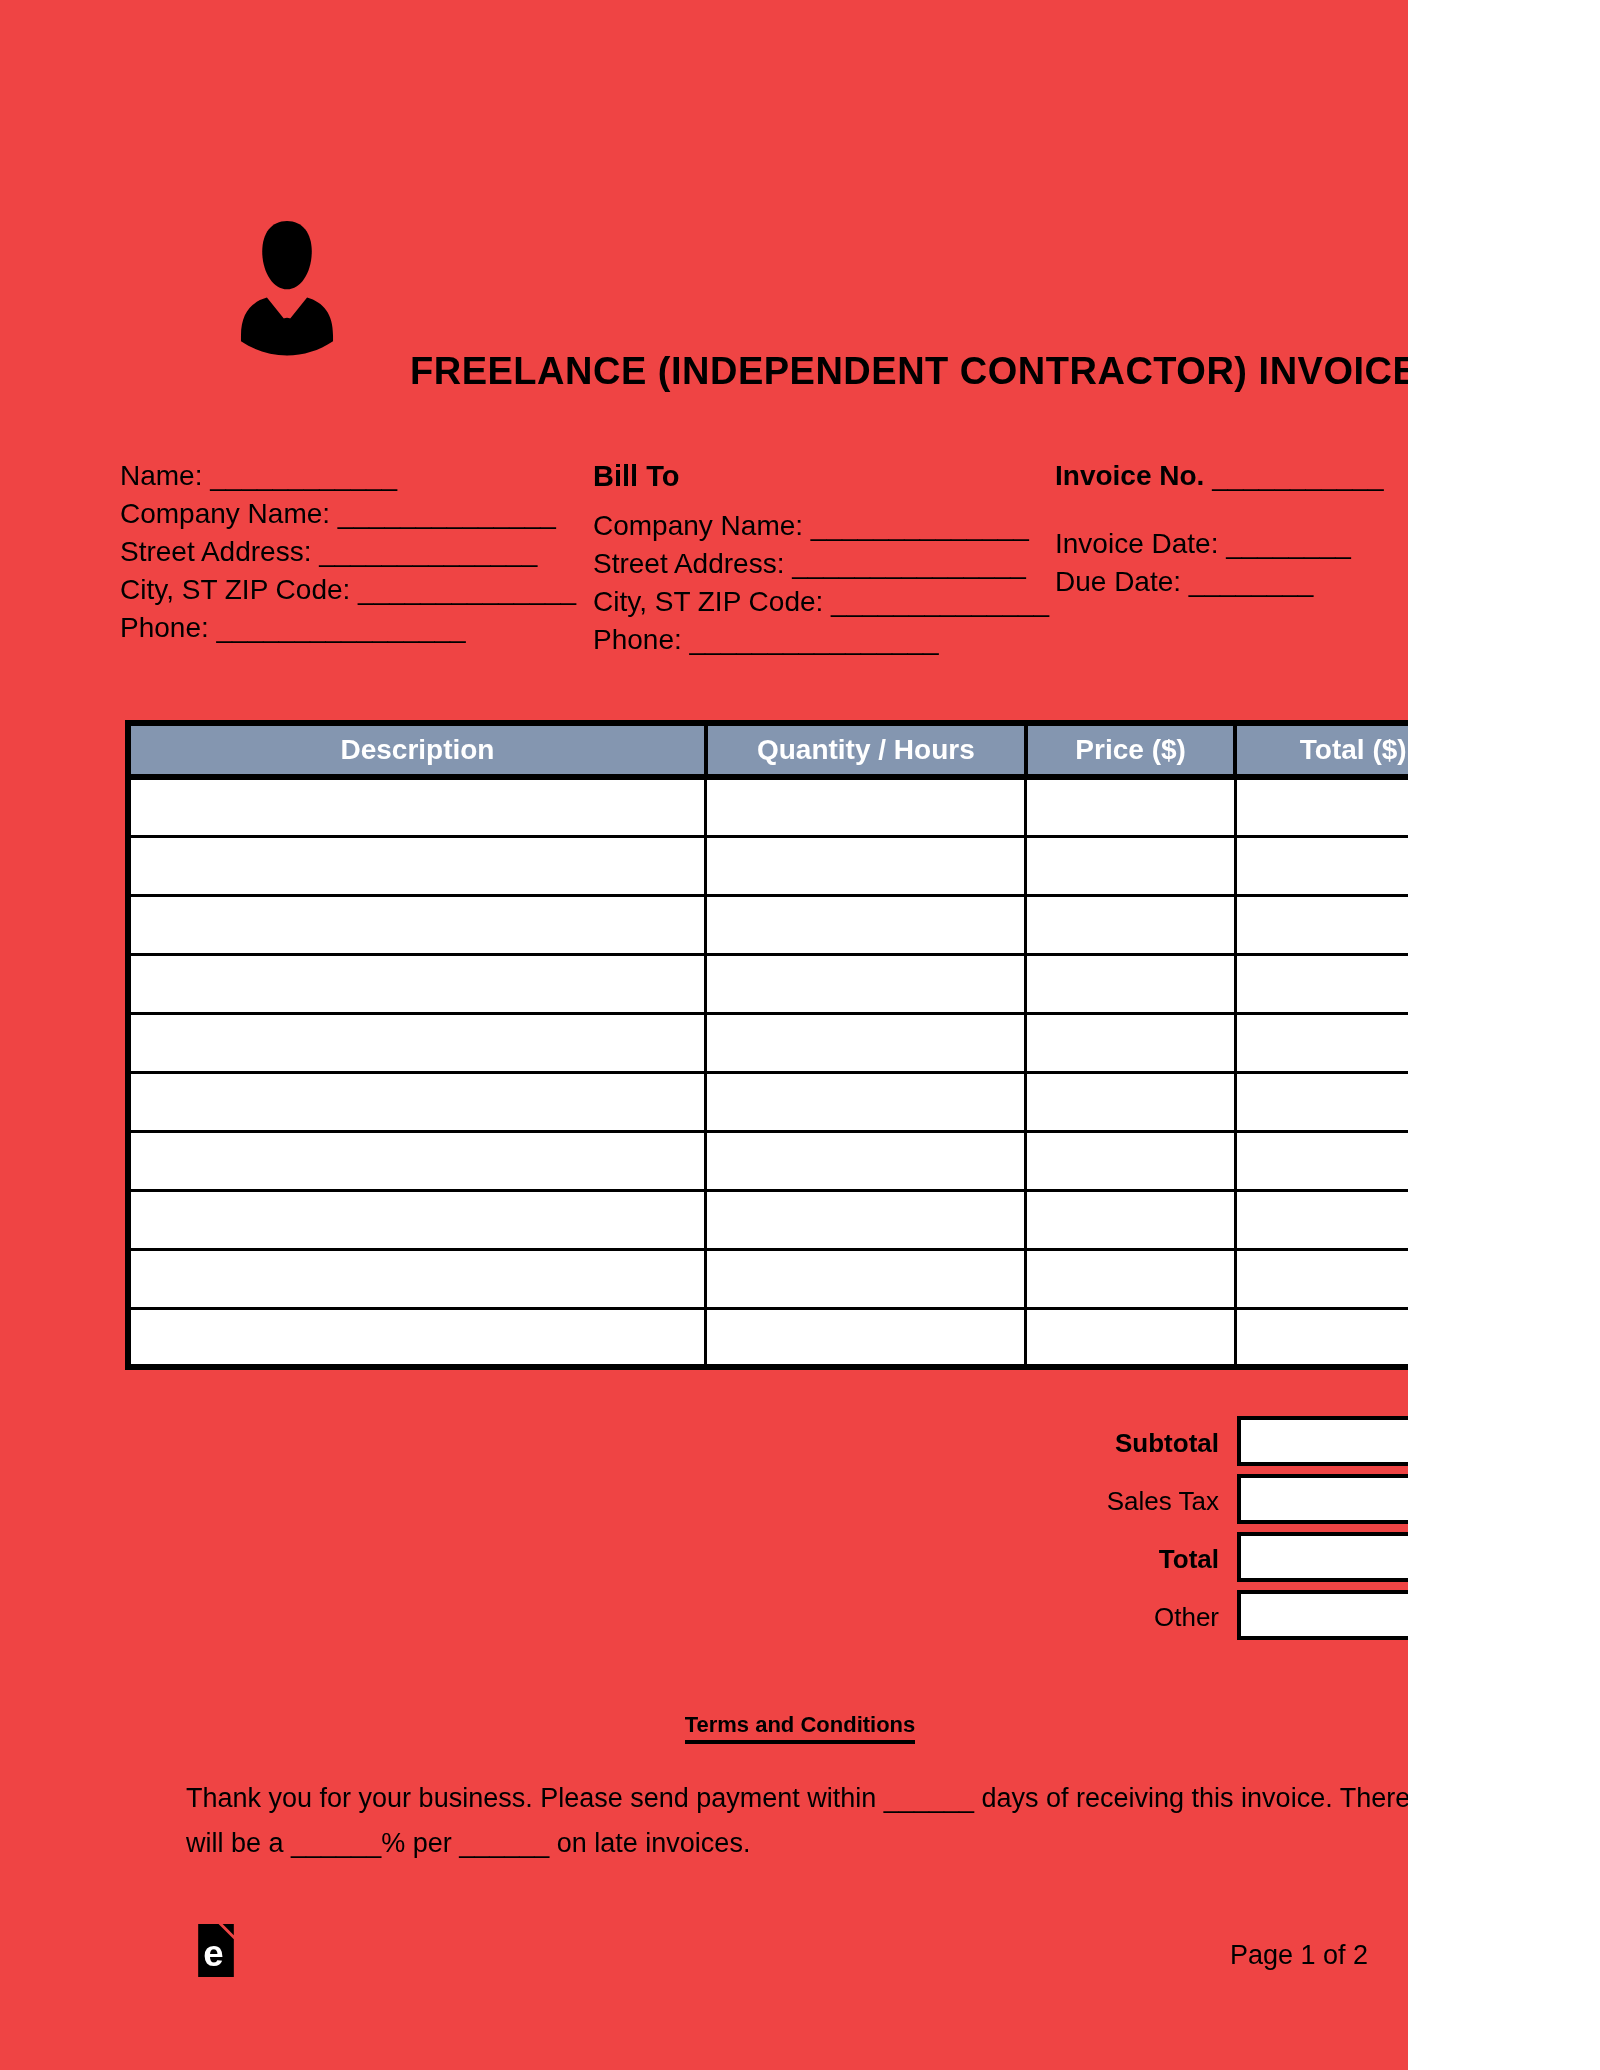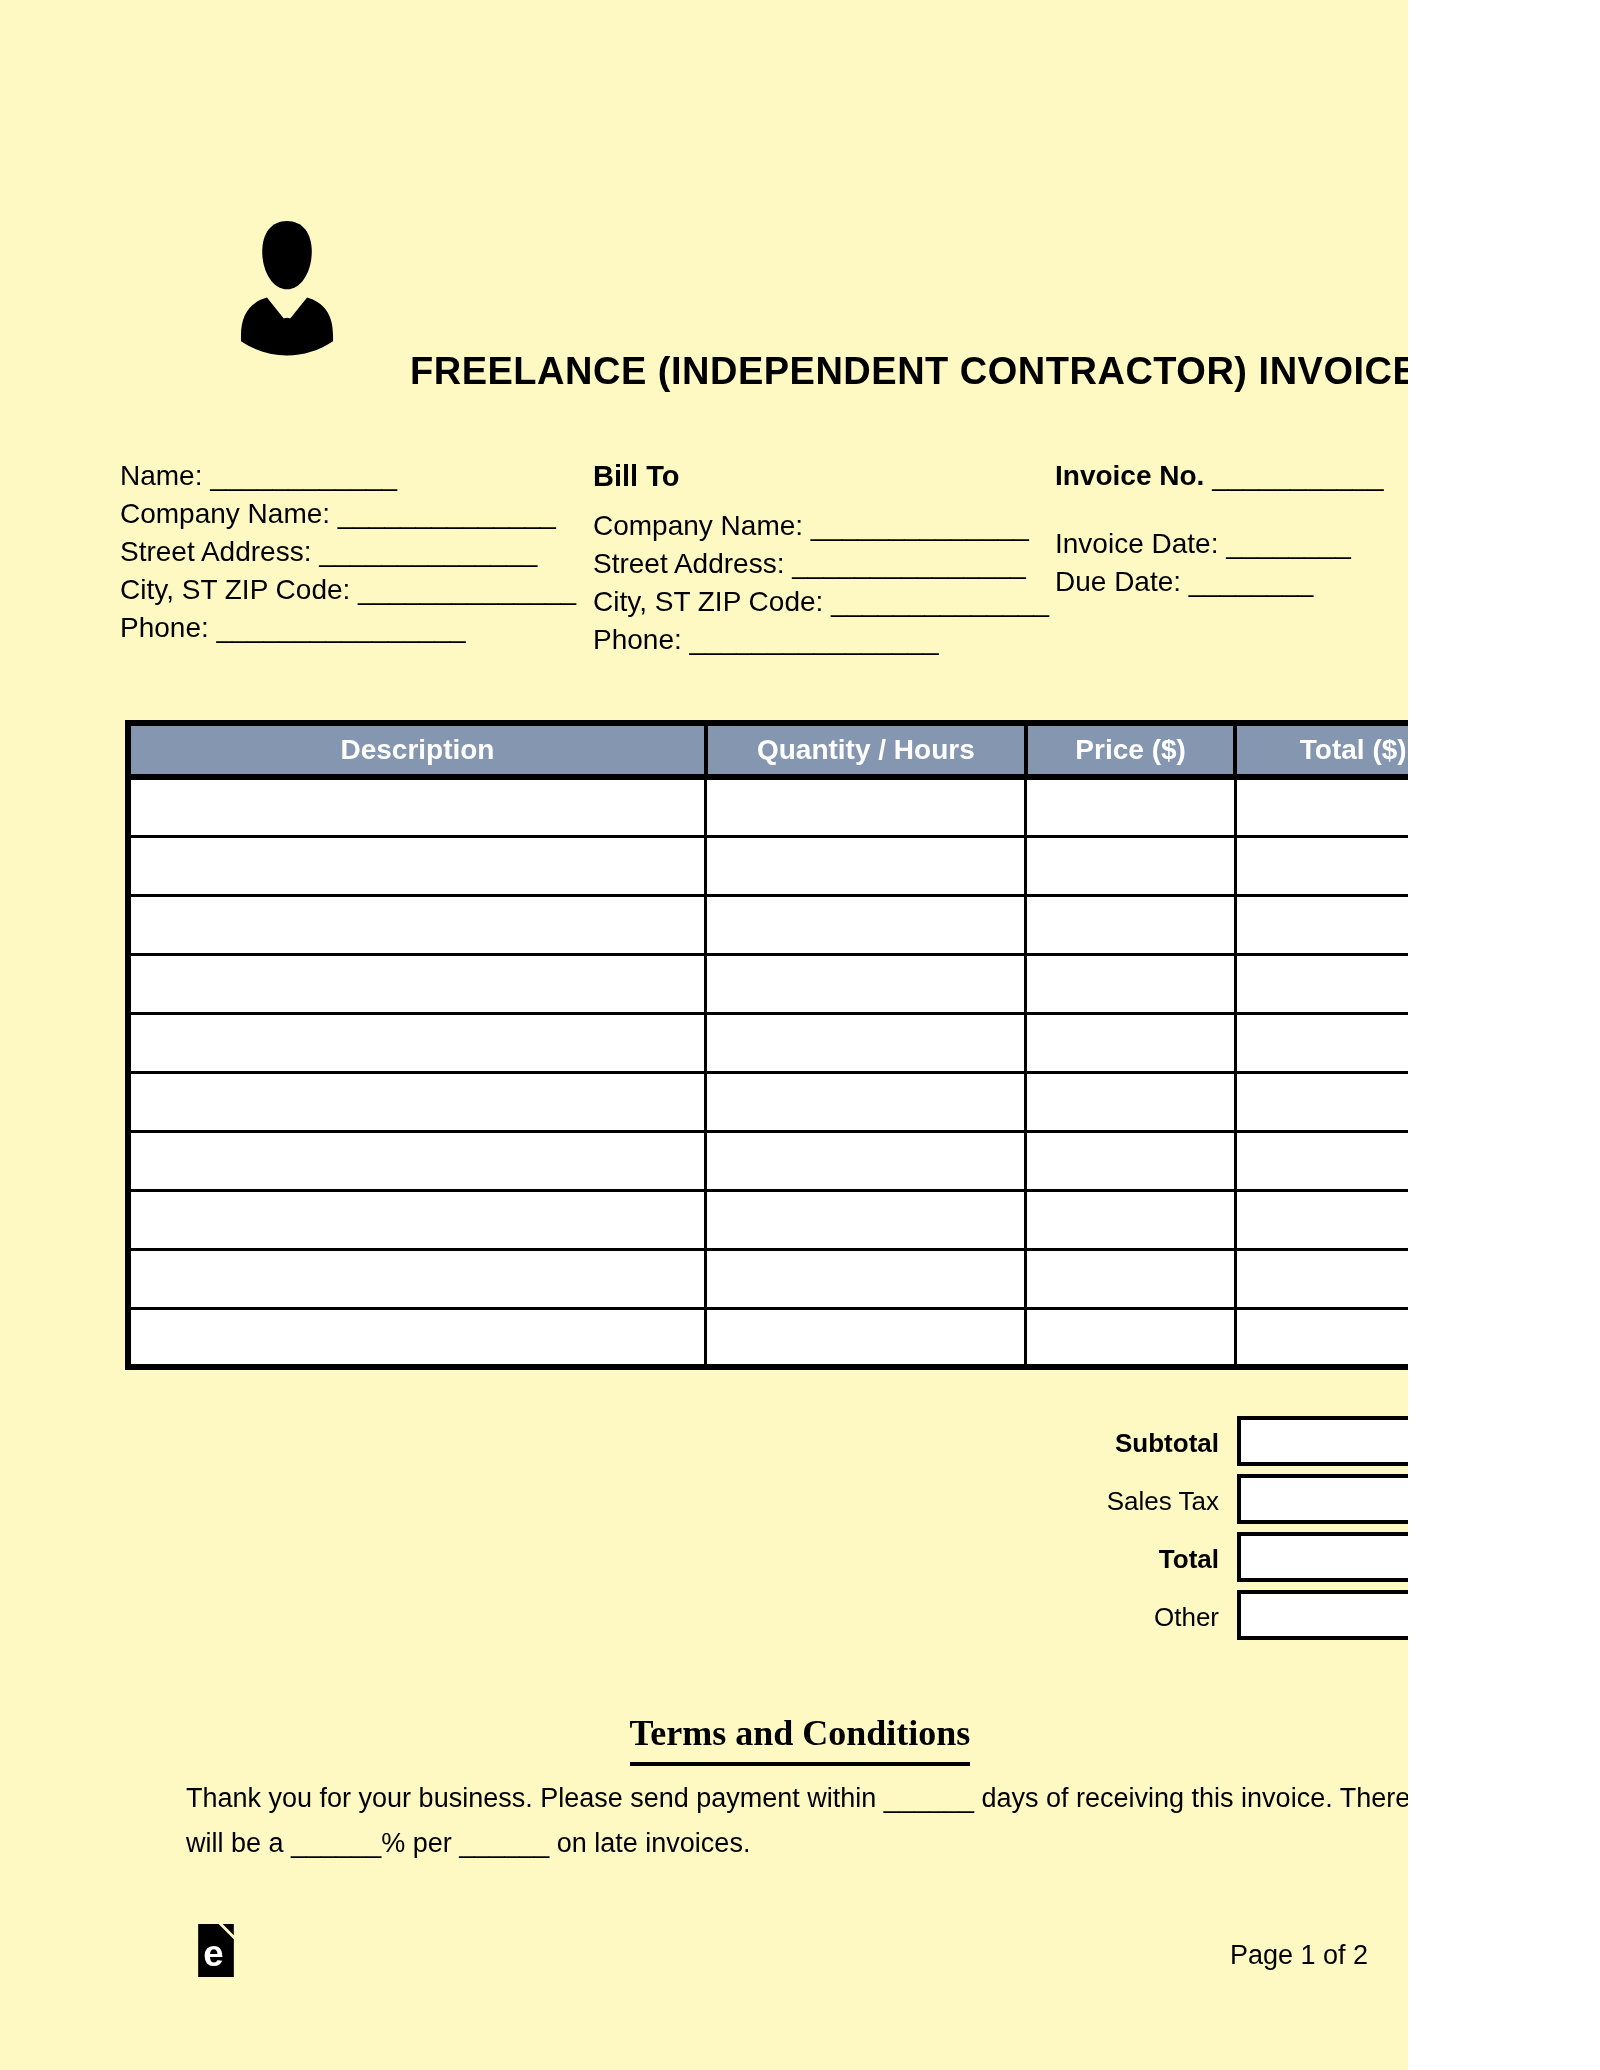--- a/index.html
+++ b/index.html
@@ -1,18 +1,18 @@
 <!DOCTYPE html>
 <html><head>
 <meta charset="utf-8">
 <style>
   * { margin:0; padding:0; box-sizing:border-box; }
   html,body { background:#ffffff; }
   .page {
-    position:relative; width:1408px; height:2070px; background:#fef9c3;
+    position:relative; width:1408px; height:2070px; background:#ef4444;
     font-family:"Liberation Sans", sans-serif; color:#000; overflow:hidden;
   }
   .person-icon { position:absolute; left:228px; top:216px; width:118px; height:142px; }
   .title {
     position:absolute; left:410px; top:350px; font-size:38px; font-weight:bold;
     letter-spacing:0.5px; white-space:nowrap;
   }
   .info-col { position:absolute; top:457px; }
   .bill-from { left:120px; }
   .bill-to   { left:593px; }
@@ -35,22 +35,22 @@
   .items-table td { height:59px; border:3px solid #000; background:#fff; }
 
   .summary { position:absolute; left:125px; top:1414px; width:1350px; }
   .summary-row { display:flex; justify-content:flex-end; align-items:center; }
   .summary-label { font-size:26px; margin-right:18px; line-height:58px; }
   .summary-label.bold { font-weight:bold; }
   .summary-box { width:238px; height:50px; border:4px solid #000; background:#fff; margin-bottom:4px; }
 
   .terms-heading-wrap { position:absolute; left:0; top:1712px; width:1600px; text-align:center; }
   .terms-heading {
-    display:inline-block; font-size:36px; font-weight:bold;
-    border-bottom:4px solid #000; padding-bottom:8px;font-family:Liberation Serif, serif;
+    display:inline-block; font-size:22px; font-weight:bold;
+    border-bottom:4px solid #000; padding-bottom:2px;
   }
   .terms-body { position:absolute; left:186px; top:1776px; font-size:27px; line-height:45px; }
   .terms-body div { white-space:nowrap; }
 
   .eforms-logo { position:absolute; left:198px; top:1924px; width:36px; height:53px; }
   .page-indicator { position:absolute; left:1230px; top:1940px; width:228px; text-align:left; font-size:27px; }
 </style>
 </head>
 <body>
 

